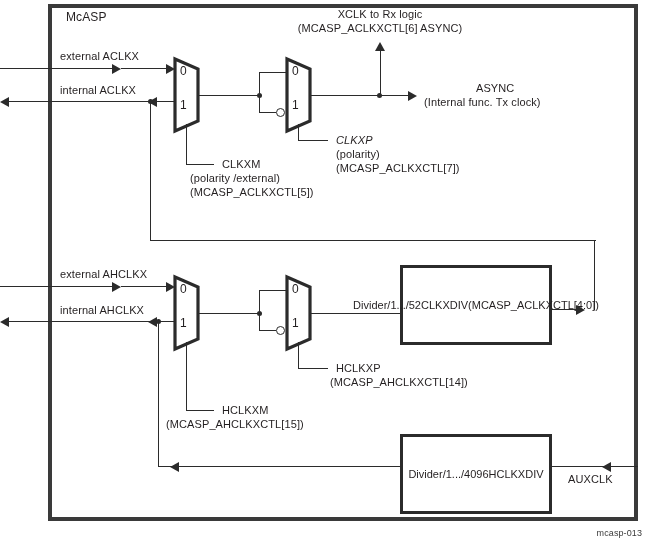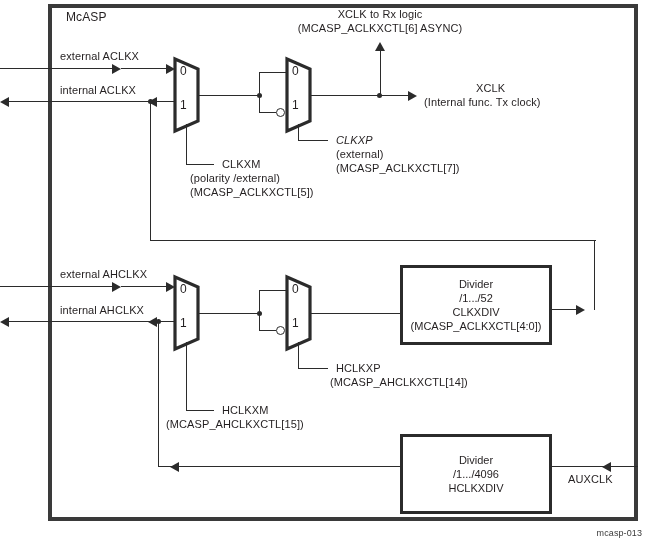--- a/index.html
+++ b/index.html
@@ -43,21 +43,21 @@
     background:transparent;
   }
   #mcasp-title{left:66px;top:11px;font-size:12px;}
   
   .divider{
     position:absolute;
     border:3px solid #2b2b2b;
     box-sizing:border-box;
     background:#ffffff;
     display:flex;
-    flex-direction:column;
+    flex-direction:row;
     align-items:center;
     justify-content:center;
   }
   .divider div{font-size:11px;color:#231f20;line-height:14px;white-space:nowrap;}
   
   .mux{position:absolute;}
   .mux svg{display:block;overflow:visible;}
   .muxtext{
     position:absolute;font-size:12px;color:#231f20;
   }
@@ -116,33 +116,33 @@
   <div class="muxtext" style="left:292px;top:98px;">1</div>
 
   <div class="hline" style="left:310px;top:95px;width:98px;"></div>
   <div class="arr arr-r" style="left:408px;top:90.5px;"></div>
   <div class="dot" style="left:377px;top:92.5px;"></div>
   <div class="vline" style="left:379.5px;top:51px;height:44px;"></div>
   <div class="arr arr-u" style="left:375px;top:42px;"></div>
 
   <div class="lbl c" style="left:280px;top:8px;width:200px;">XCLK to Rx logic</div>
   <div class="lbl c" style="left:280px;top:22px;width:200px;">(MCASP_ACLKXCTL[6] ASYNC)</div>
-  <div class="lbl" style="left:476px;top:82px;">XCLK</div>
+  <div class="lbl" style="left:476px;top:82px;">ASYNC</div>
   <div class="lbl" style="left:424px;top:96px;">(Internal func. Tx clock)</div>
 
   <div class="vline" style="left:186px;top:124px;height:40px;"></div>
   <div class="hline" style="left:186px;top:164px;width:28px;"></div>
   <div class="lbl" style="left:222px;top:158px;">CLKXM</div>
   <div class="lbl" style="left:190px;top:172px;">(polarity /external)</div>
   <div class="lbl" style="left:190px;top:186px;">(MCASP_ACLKXCTL[5])</div>
 
   <div class="vline" style="left:298px;top:124px;height:16px;"></div>
   <div class="hline" style="left:298px;top:140px;width:30px;"></div>
   <div class="lbl" style="left:336px;top:134px;font-style:italic;">CLKXP</div>
-  <div class="lbl" style="left:336px;top:148px;">(external)</div>
+  <div class="lbl" style="left:336px;top:148px;">(polarity)</div>
   <div class="lbl" style="left:336px;top:162px;">(MCASP_ACLKXCTL[7])</div>
 
   <div class="vline" style="left:149.5px;top:101px;height:139px;"></div>
   <div class="hline" style="left:149.5px;top:240px;width:446px;"></div>
   <div class="vline" style="left:594px;top:240px;height:70px;"></div>
 
   <div class="hline" style="left:0px;top:286px;width:112px;"></div>
   <div class="arr arr-r" style="left:112px;top:281.5px;"></div>
   <div class="hline" style="left:121px;top:286px;width:45px;"></div>
   <div class="arr arr-r" style="left:166px;top:281.5px;"></div>

